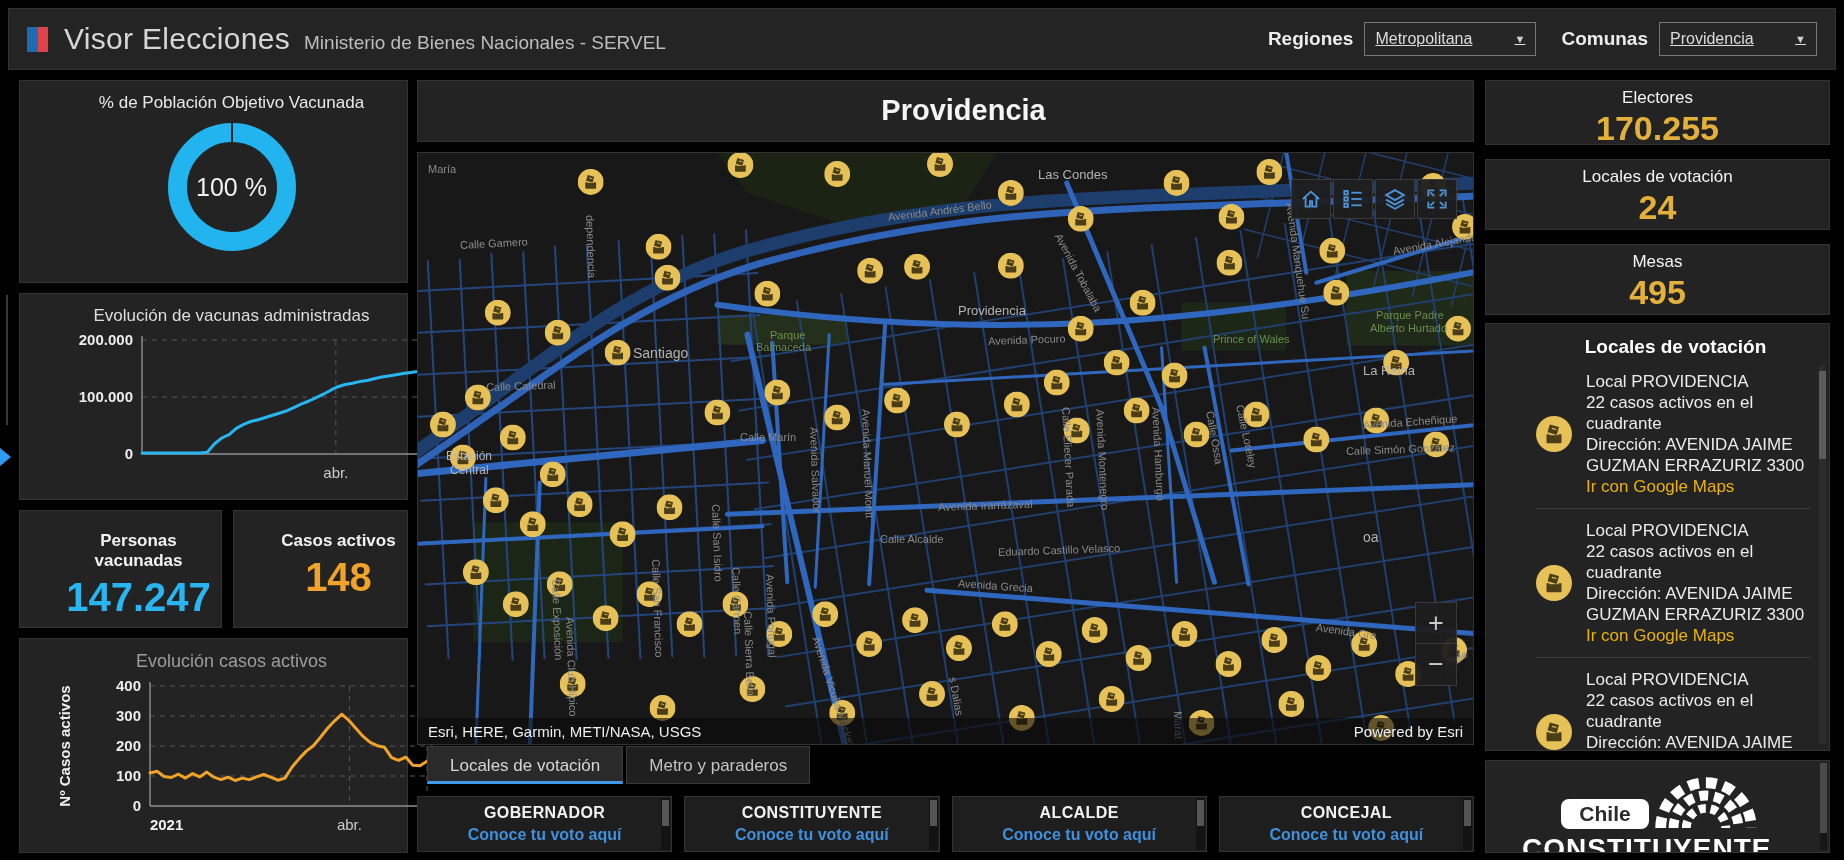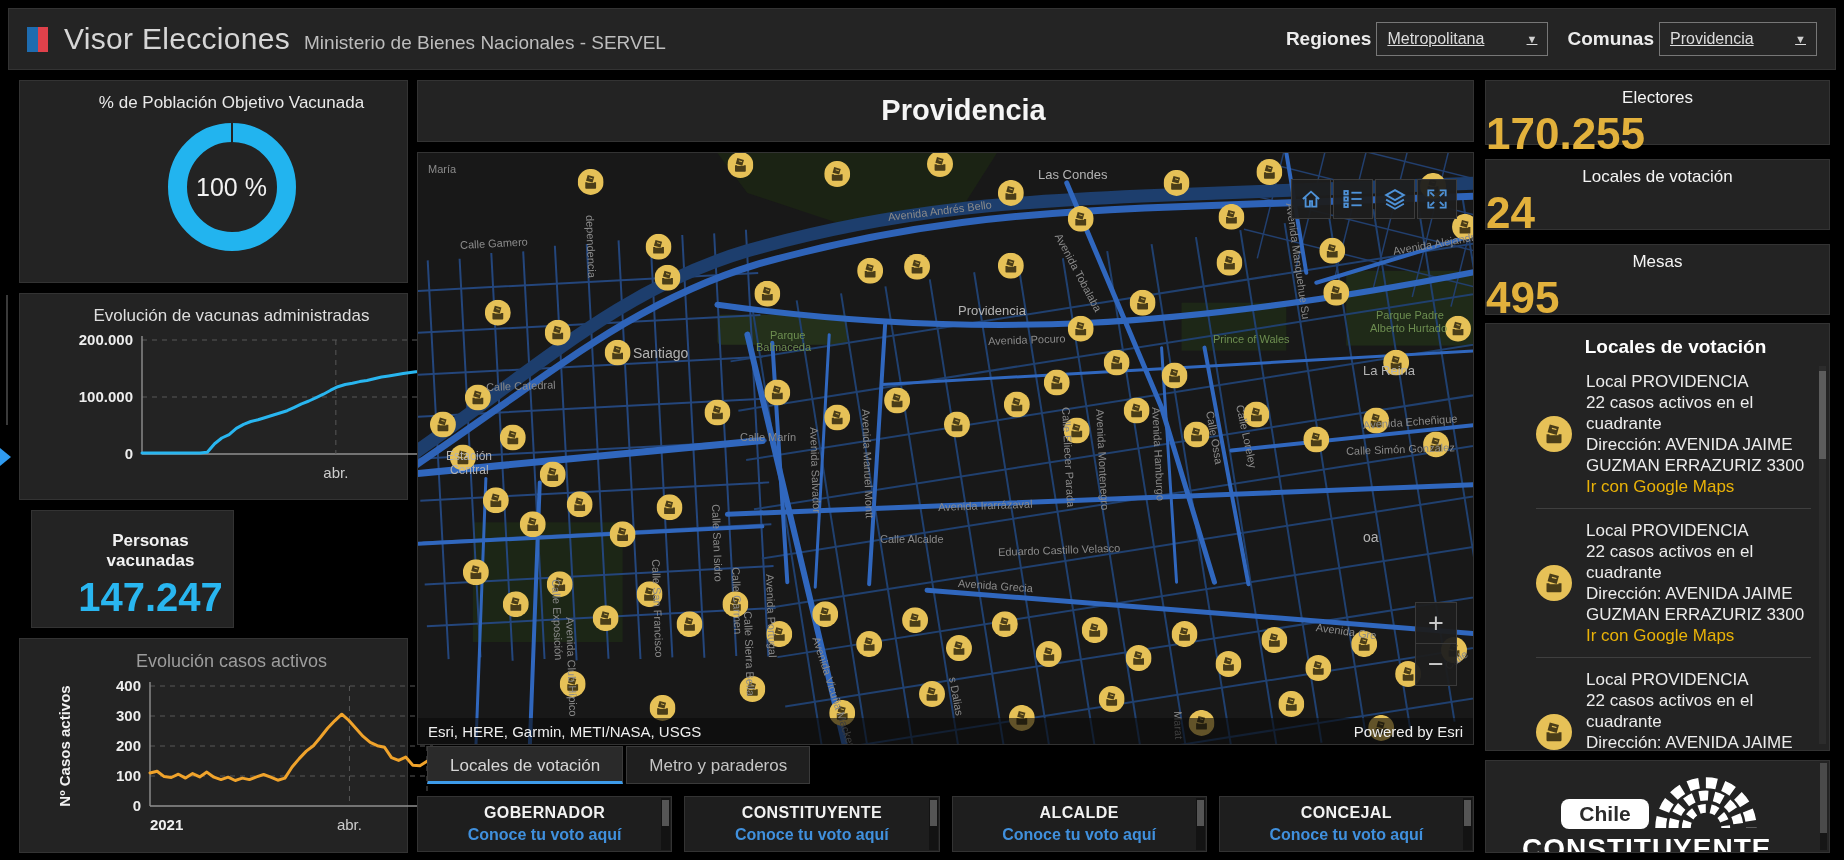--- a/index.html
+++ b/index.html
@@ -7,40 +7,40 @@
   #app{position:relative;width:1844px;height:860px;background:#000;}
   .panel{position:absolute;background:#232323;border:1px solid #333;box-sizing:border-box;padding-left:36px;}
 
   
   header{position:absolute;left:8px;top:8px;width:1828px;height:62px;background:#242424;
     border:1px solid #333;box-sizing:border-box;display:flex;align-items:center;padding:0 18px;}
   .logo{width:21px;height:25px;display:flex;margin-right:16px;}
   .logo span{flex:1;}
   .app-title{font-size:30px;color:#d6d6d6;font-weight:400;letter-spacing:.3px;}
   .app-sub{font-size:19px;color:#bdbdbd;margin-left:14px;padding-top:8px;}
-  .selectors{margin-left:auto;display:flex;align-items:center;gap:5px;justify-content:center;}
+  .selectors{margin-left:auto;display:flex;align-items:center;gap:11px;justify-content:center;}
   .sel-label{font-size:19px;font-weight:700;color:#ececec;}
   .select{width:172px;height:34px;background:#262626;border:1px solid #777;color:#dcdcdc;
     font-size:16px;display:flex;align-items:center;justify-content:space-between;
     padding:0 10px;box-sizing:border-box;margin-right:14px;cursor:pointer;text-decoration:underline;}
   .select .caret{font-size:11px;color:#cfcfcf;}
 
   
   .p-donut{left:19px;top:80px;width:389px;height:203px;}
   .ptitle{text-align:center;color:#e9e9e9;font-size:17px;margin-top:12px;}
   .donut{width:128px;height:128px;border-radius:50%;border:19px solid #22b4ef;margin:10px auto 0;
     display:flex;align-items:center;justify-content:center;box-sizing:border-box;position:relative;}
   .donut .notch{position:absolute;top:-19px;left:calc(50% - 1px);width:2px;height:19px;background:#232323;}
   .donut-val{font-size:25px;color:#f2f2f2;}
   .p-vax{left:19px;top:293px;width:389px;height:207px;}
   .p-vax .ptitle{color:#dedede;}
   .p-cases-chart{left:19px;top:638px;width:389px;height:215px;}
   .p-cases-chart .ptitle{color:#9d9d9d;font-size:18px;}
   .chart-svg{display:block;margin-top:2px;}
-  .p-stat1{left:19px;top:510px;width:203px;height:118px;margin-left:12px;}
+  .p-stat1{left:19px;top:510px;width:203px;height:118px;}
   .p-stat2{left:233px;top:510px;width:175px;height:118px;}
   .statlab{margin-top:20px;text-align:center;font-weight:700;font-size:17px;color:#f2f2f2;}
   .statval{text-align:center;font-weight:700;font-size:40px;margin-top:4px;}
   .edge-line{position:absolute;left:6px;top:295px;width:2px;height:130px;background:#3a3a3a;}
   .collapse-arrow{position:absolute;left:0;top:448px;width:0;height:0;cursor:pointer;
     border-top:9px solid transparent;border-bottom:9px solid transparent;border-left:11px solid #2f9bf0;}
 
   
   .p-maptitle{left:417px;top:80px;width:1057px;height:62px;}
   .map-title{line-height:58px;text-align:center;font-size:29px;font-weight:700;color:#f5f5f5;}
@@ -70,21 +70,21 @@
   .vtitle{font-size:16px;font-weight:700;color:#f2f2f2;letter-spacing:.4px;}
   .vlink{display:block;font-size:16px;font-weight:700;color:#4090dd;margin-top:4px;text-decoration:none;}
   .vscroll{position:absolute;right:1px;top:1px;bottom:1px;width:9px;background:#131313;}
   .vthumb{position:absolute;right:1px;top:2px;width:7px;height:26px;background:#555;}
 
   
   .right-stats{position:absolute;left:1485px;top:80px;width:345px;}
   .rpanel{background:#232323;border:1px solid #333;box-sizing:border-box;height:71px;margin-bottom:14px;}
   .rpanel:first-child{height:65px;}
   .rlab{margin-top:7px;font-size:17px;color:#f4f4f4;text-align:center;}
-  .rval{font-size:44px;font-weight:700;margin-top:1px;}
+  .rval{font-size:34px;font-weight:700;text-align:center;margin-top:1px;}
   .p-list{left:1485px;top:323px;width:345px;height:428px;overflow:hidden;}
   .list-title{text-align:center;font-size:19px;font-weight:700;color:#fff;margin:12px 0 2px;}
   .list-items{padding:0 18px 0 14px;}
   .litem{display:flex;align-items:center;gap:14px;padding:11px 0;cursor:pointer;}
   .litem + .litem{border-top:1px solid #3f3f3f;}
   .licon{width:36px;height:36px;flex:0 0 36px;}
   .ltext{font-size:17px;color:#ececec;line-height:21px;}
   .llink{color:#eab308;text-decoration:none;display:block;cursor:pointer;}
   .lscroll{position:absolute;right:3px;top:42px;bottom:6px;width:7px;background:#2c2c2c;}
   .lthumb{position:absolute;left:0;top:5px;width:7px;height:88px;background:#5c5c5c;}
@@ -146,20 +146,24 @@
         <line x1="279.855" x2="279.855" y1="12" y2="126" stroke="#585858" stroke-width="1" stroke-dasharray="5 5"></line>
         <text x="279.855" y="150" text-anchor="middle" fill="#cccccc" font-size="15" font-weight="400">abr.</text>
         <line x1="369" x2="369" y1="12" y2="126" stroke="#585858" stroke-width="1" stroke-dasharray="5 5"></line>
         <polyline points="86.0,124.9 93.3,124.9 100.5,124.9 107.8,124.9 115.0,124.9 122.3,124.9 129.5,124.9 136.8,124.9 144.1,124.9 151.3,124.3 158.6,115.7 165.8,110.0 173.1,106.6 180.3,100.4 187.6,96.4 194.8,93.5 202.1,91.8 209.4,89.5 216.6,87.2 223.9,85.0 231.1,82.7 238.4,79.3 245.6,75.8 252.9,73.0 260.2,69.6 267.4,66.2 274.7,62.2 281.9,58.7 289.2,56.5 296.4,55.3 303.7,53.6 310.9,52.5 318.2,50.8 325.5,49.0 332.7,47.9 340.0,46.8 347.2,45.6 354.5,44.5 361.7,43.4 369.0,40.5" fill="none" stroke="#29b6f0" stroke-width="3" stroke-linejoin="round" stroke-linecap="round"></polyline>
       </svg>
   </div>
 
   <div class="panel p-stat1">
     <div class="statlab">Personas vacunadas</div>
     <div class="statval" id="vacVal" style="color: rgb(41, 182, 240);">147.247</div>
+  </div>
+  <div class="panel p-stat2">
+    <div class="statlab">Casos activos</div>
+    <div class="statval" id="casVal" style="color: rgb(240, 163, 43);">148</div>
   </div>
 
   <div class="panel p-cases-chart">
     <div class="ptitle">Evolución casos activos</div>
     <svg id="casesChart" class="chart-svg" viewBox="0 0 385 170" width="385" height="170">
         <line x1="94" x2="377" y1="12" y2="12" stroke="#585858" stroke-width="1" stroke-dasharray="5 5"></line>
         <text x="85" y="17" text-anchor="end" fill="#ededed" font-size="15" font-weight="700">400</text>
         <line x1="94" x2="377" y1="42" y2="42" stroke="#585858" stroke-width="1" stroke-dasharray="5 5"></line>
         <text x="85" y="47" text-anchor="end" fill="#ededed" font-size="15" font-weight="700">300</text>
         <line x1="94" x2="377" y1="72" y2="72" stroke="#585858" stroke-width="1" stroke-dasharray="5 5"></line>

